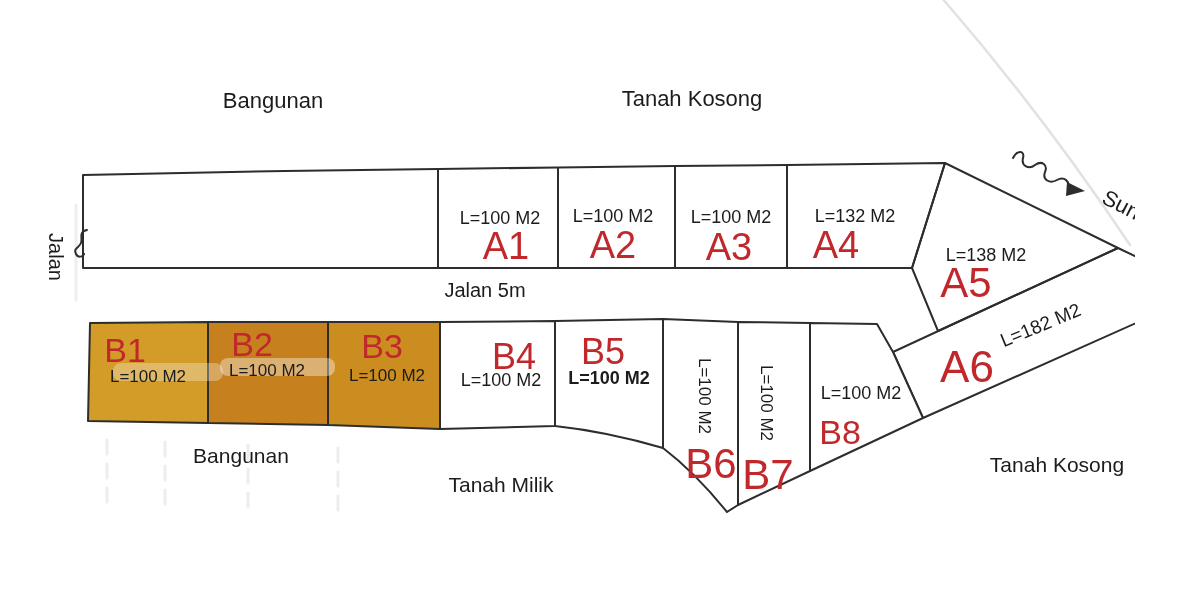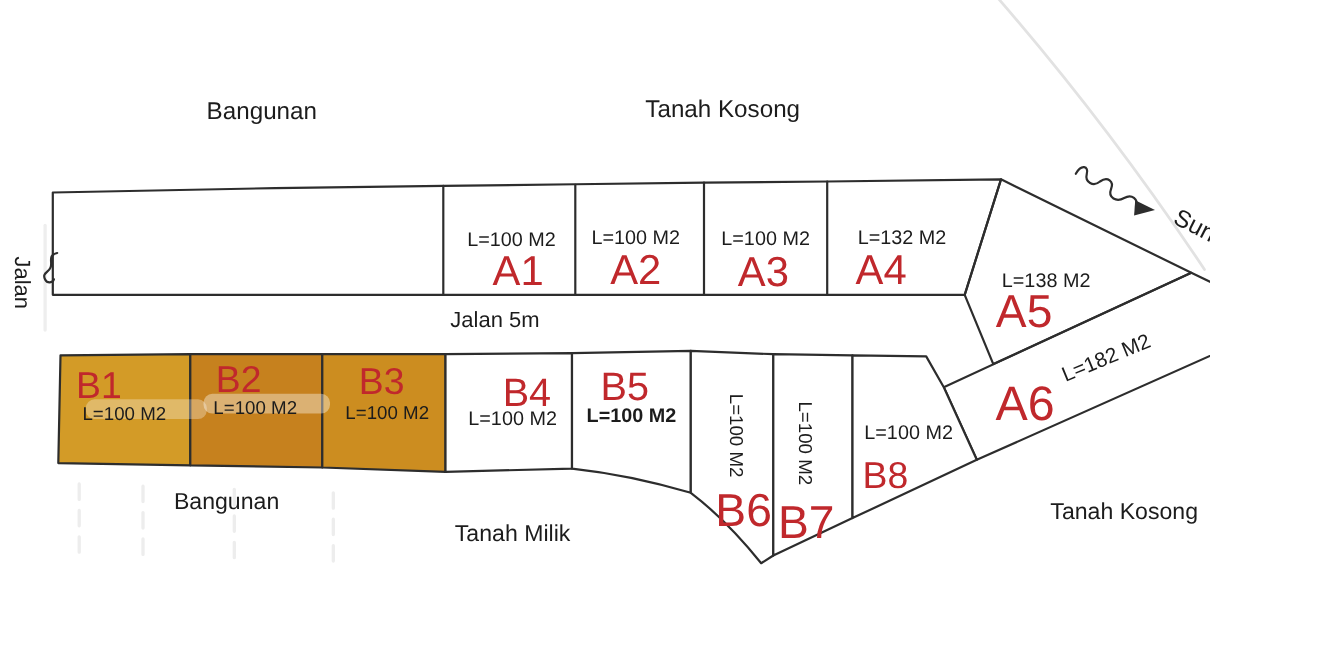--- a/index.html
+++ b/index.html
@@ -3,20 +3,21 @@
 <meta charset="utf-8">
 <style>
   html, body { margin: 0; padding: 0; background: #ffffff; }
   #stage {
     position: relative;
     width: 1100px;
     height: 610px;
     background: #ffffff;
     font-family: "Liberation Sans", sans-serif;
     overflow: hidden;
+    padding-left: 35px;
   }
   svg { display: block; }
   .ln   { stroke: #2d2d2d; stroke-width: 2; fill: none; stroke-linejoin: round; stroke-linecap: round; }
   .plot { stroke: #2d2d2d; stroke-width: 2; stroke-linejoin: round; }
   .t    { fill: #1c1c1c; }
   .faint{ fill: none; stroke-linecap: round; }
   text  { font-family: "Liberation Sans", sans-serif; }
 </style>
 </head>
 <body>

